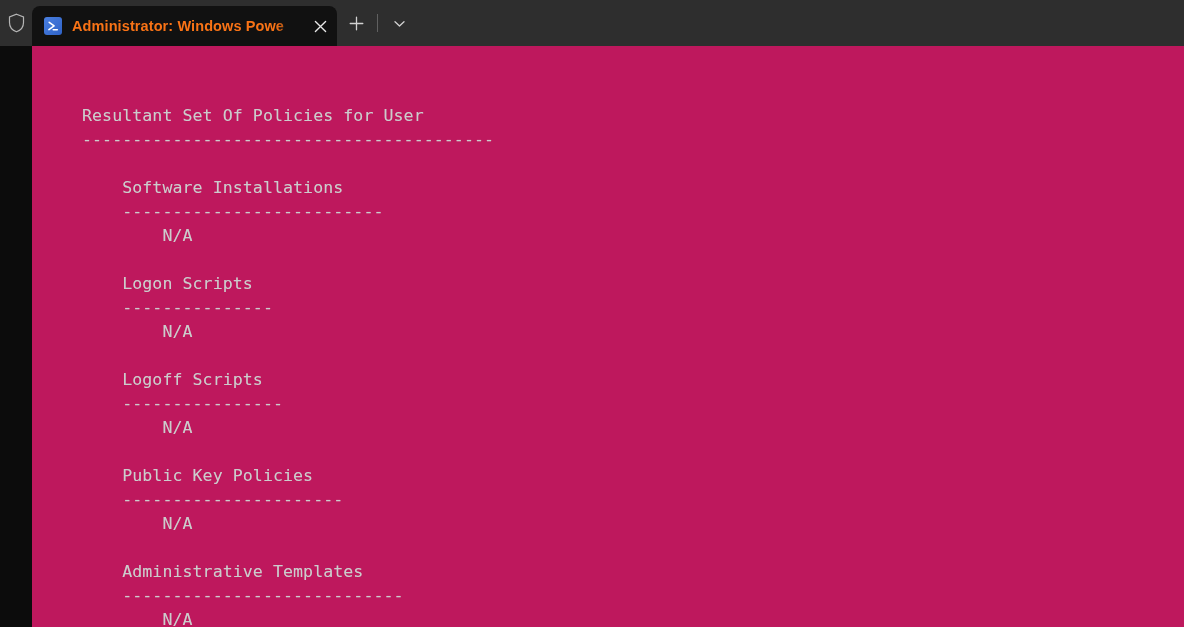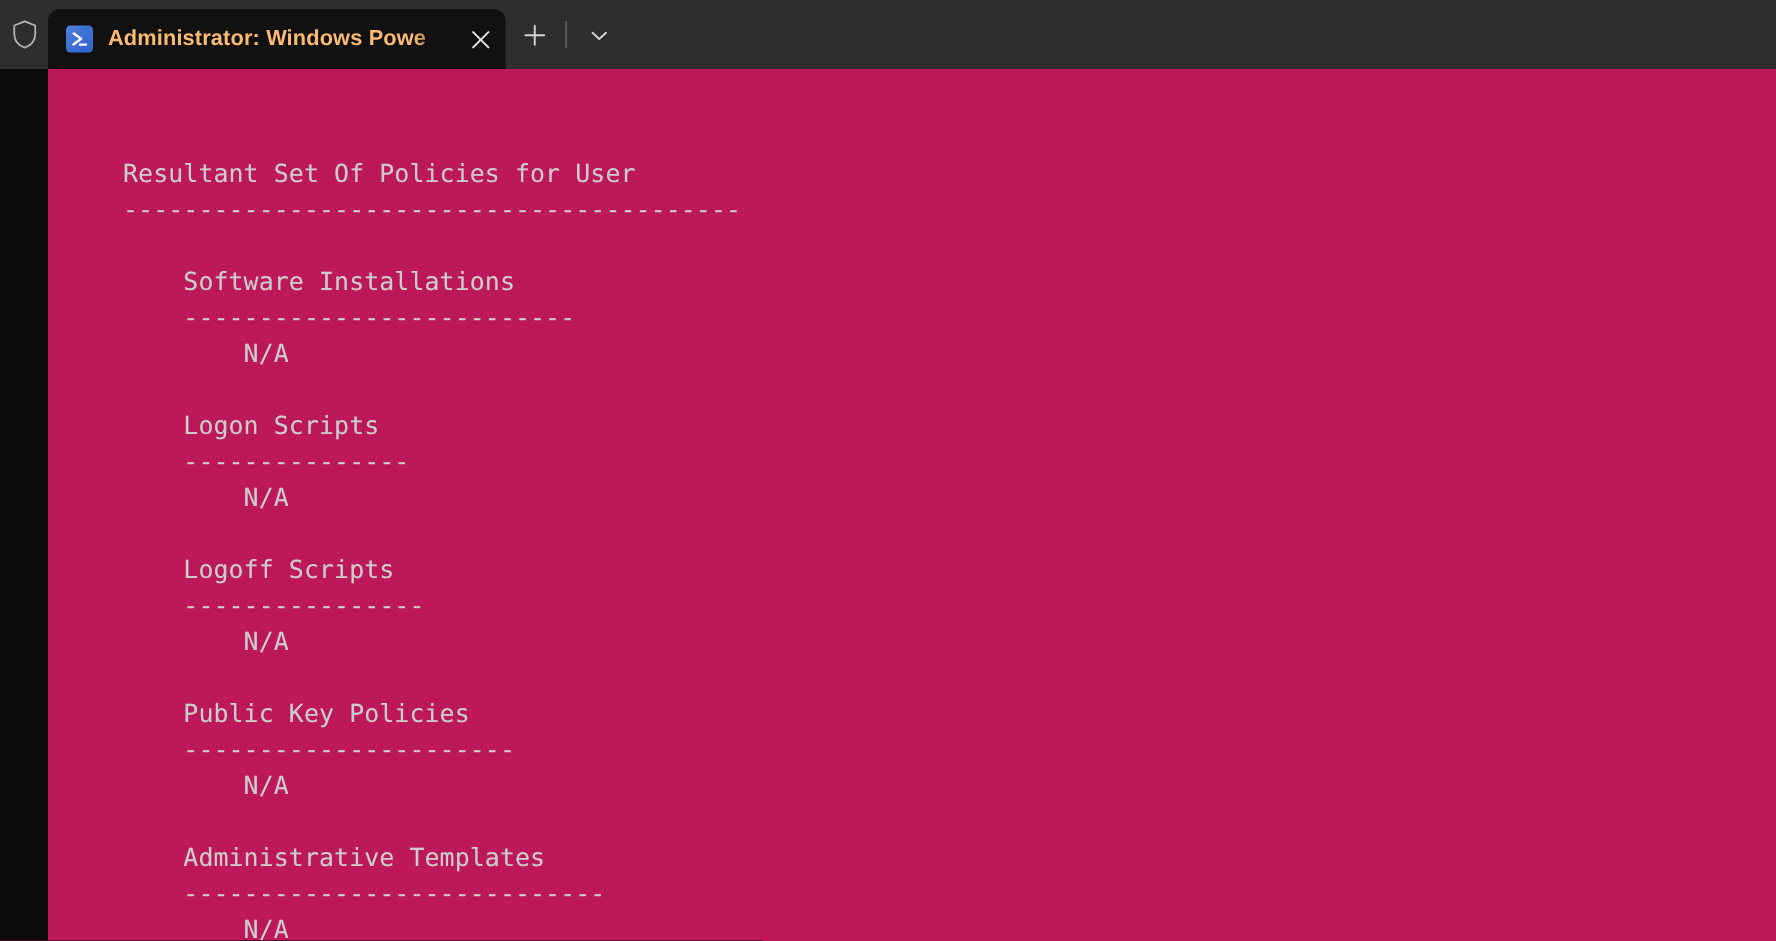--- a/index.html
+++ b/index.html
@@ -56,21 +56,21 @@
     display: flex;
     align-items: center;
     justify-content: center;
     flex: 0 0 18px;
     margin-right: 10px;
   }
   .ps-icon svg { display: block; }
 
   .tab-title {
     flex: 1 1 auto;
-    color: #fdba74;
+    color: #f97316;
     font-family: "Liberation Sans", sans-serif;
     font-size: 14.5px;
     font-weight: 600;
     white-space: nowrap;
     overflow: hidden;
     letter-spacing: 0.1px;
     -webkit-mask-image: linear-gradient(to right, #000 0%, #000 88%, transparent 100%);
     mask-image: linear-gradient(to right, #000 0%, #000 88%, transparent 100%);
     padding-right: 4px;
   }

